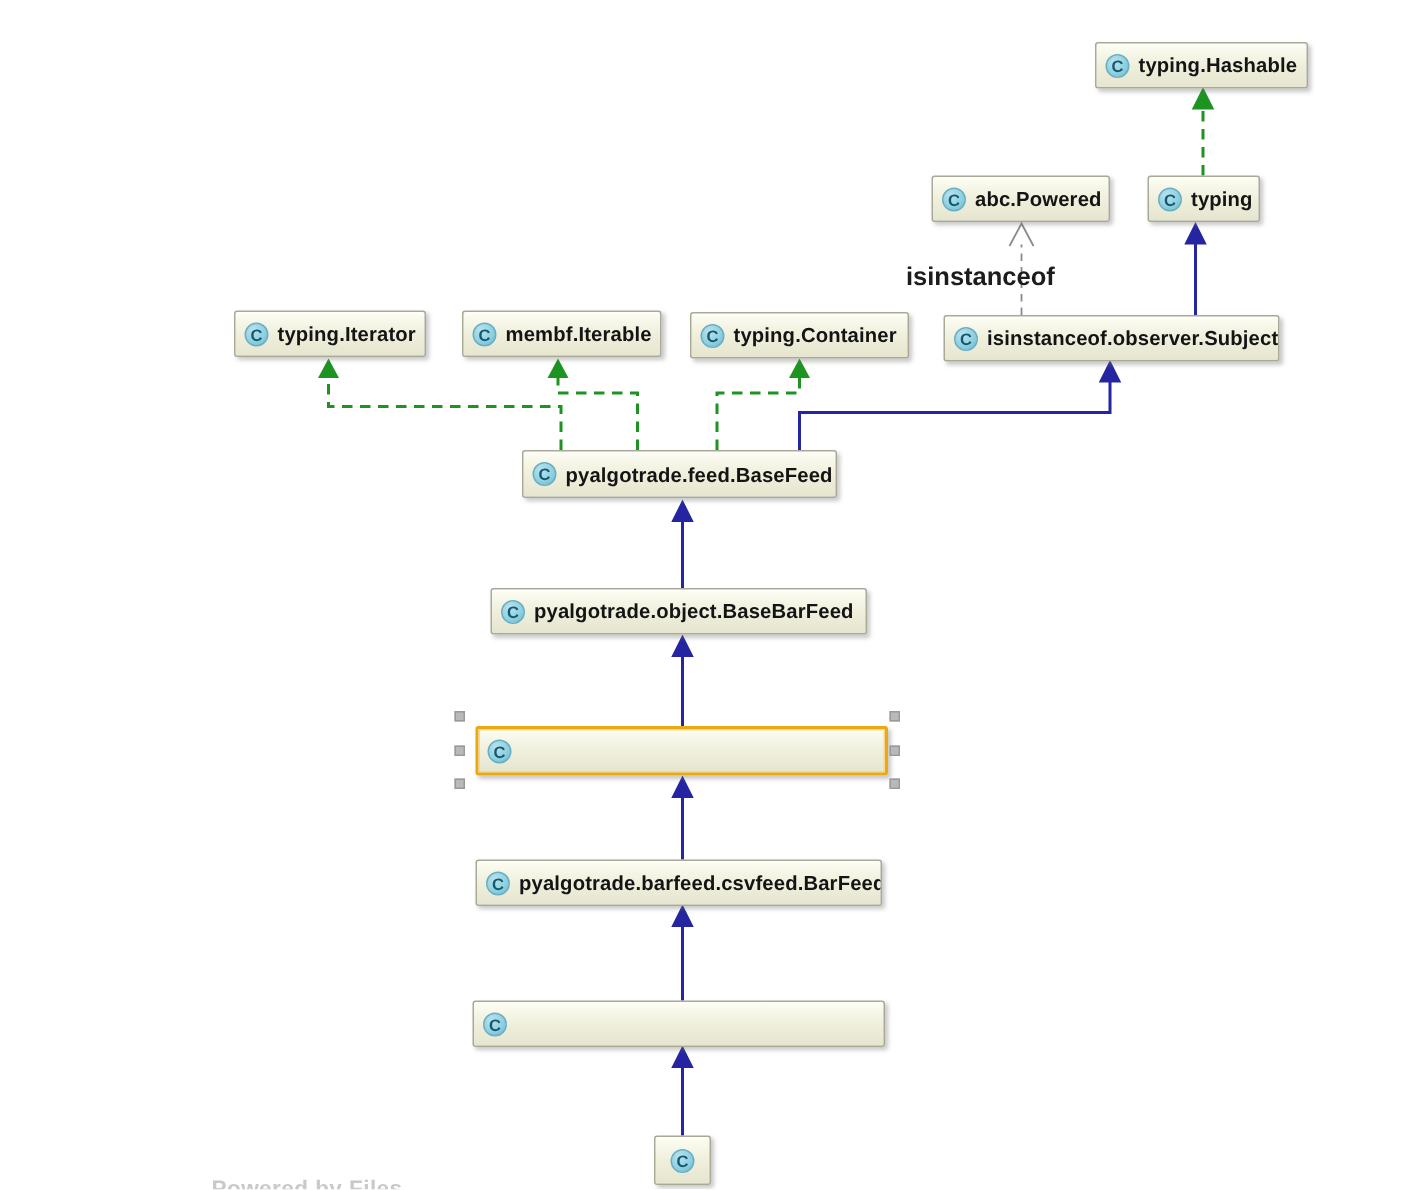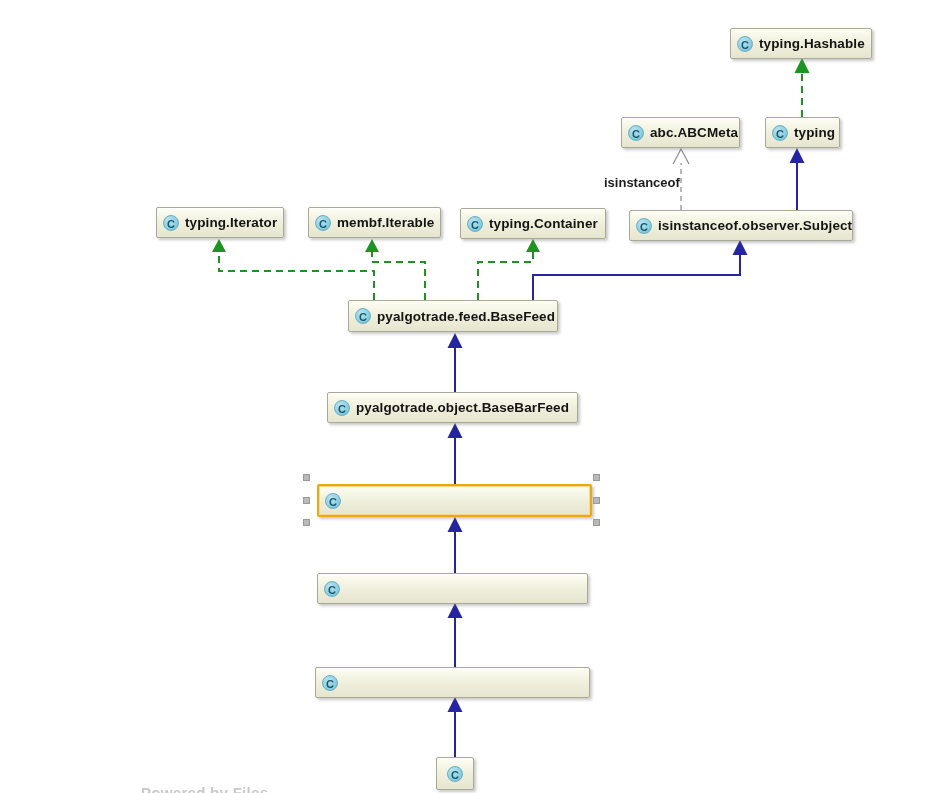--- a/index.html
+++ b/index.html
@@ -40,21 +40,21 @@
   }
   .cicon{
     flex:0 0 auto;width:16px;height:16px;margin-right:6px;border-radius:50%;
     background:radial-gradient(circle at 35% 30%,#b9e2ee 0%,var(--icon_fill) 60%,#6db4c9 100%);
     border:1px solid #69afc4;color:var(--icon_letter);
     font-size:11px;font-weight:bold;line-height:16px;text-align:center;
     box-sizing:border-box;
   }
   .nlabel{font-size:13.5px;font-weight:bold;color:#141414;letter-spacing:0.1px;}
   .edge-label{
-    position:absolute;font-size:13px;font-weight:bold;color:#1c1c1c;
+    position:absolute;font-size:17px;font-weight:bold;color:#1c1c1c;
   }
   .handle{
     position:absolute;width:7px;height:7px;background:#b9b9b9;
     border:1px solid #9a9a9a;box-sizing:border-box;
   }
   .watermark{
     position:absolute;font-size:15px;color:var(--watermark_gray);
     font-weight:bold;letter-spacing:0.3px;
   }
   .anon-node{justify-content:center;padding:0;}
@@ -121,21 +121,21 @@
 
   <span class="edge-label" style="left:604px;top:175px;">isinstanceof</span>
 
   <div class="node" style="left:730px;top:28px;width:142px;">
     <span class="cicon">C</span>
     <span class="nlabel">typing.Hashable</span>
   </div>
 
   <div class="node" style="left:621px;top:117px;width:119px;">
     <span class="cicon">C</span>
-    <span class="nlabel">abc.ABCMeta</span>
+    <span class="nlabel">abc.Powered</span>
   </div>
 
   <div class="node" style="left:765px;top:117px;width:75px;">
     <span class="cicon">C</span>
     <span class="nlabel">typing</span>
   </div>
 
   <div class="node" style="left:156px;top:207px;width:128px;">
     <span class="cicon">C</span>
     <span class="nlabel">typing.Iterator</span>
@@ -172,20 +172,21 @@
 
   <div class="handle" style="left:303px;top:474px;"></div>
   <div class="handle" style="left:303px;top:497px;"></div>
   <div class="handle" style="left:303px;top:519px;"></div>
   <div class="handle" style="left:593px;top:474px;"></div>
   <div class="handle" style="left:593px;top:497px;"></div>
   <div class="handle" style="left:593px;top:519px;"></div>
 
   <div class="node" style="left:317px;top:573px;width:271px;">
     <span class="cicon">C</span>
+    <span class="nlabel">pyalgotrade.barfeed.csvfeed.BarFeed</span>
   </div>
 
   <div class="node" style="left:315px;top:667px;width:275px;">
     <span class="cicon">C</span>
   </div>
 
   <div class="node anon-node" style="left:436px;top:757px;width:38px;height:33px;">
     <span class="cicon">C</span>
   </div>
 

